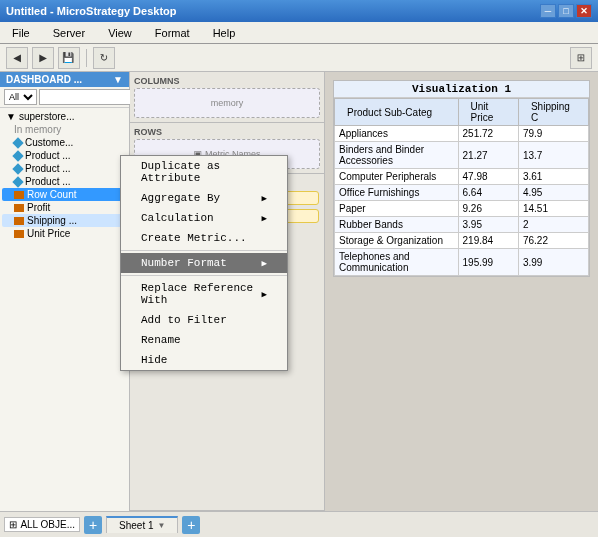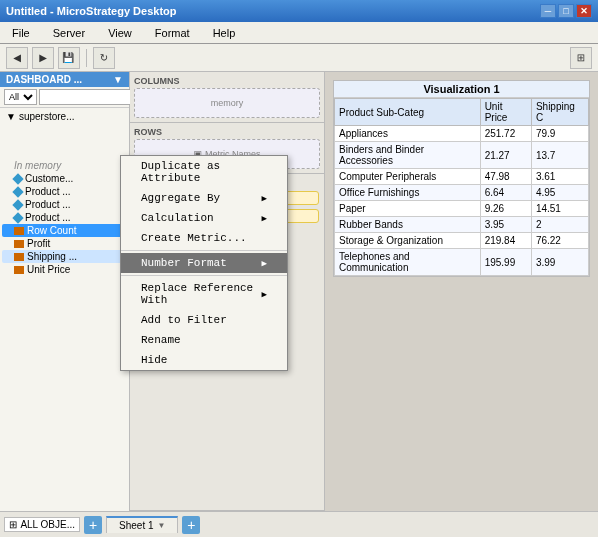--- a/index.html
+++ b/index.html
@@ -185,30 +185,31 @@
       display: flex;
       flex-direction: column;
     }
     .viz-title {
       background: #e8f0fb;
       padding: 2px 6px;
       font-size: 11px;
       text-align: center;
       border-bottom: 1px solid #ccc;
       font-weight: bold;
+      font-family: Liberation Mono, monospace;
     }
     .viz-table {
       width: 100%;
       border-collapse: collapse;
       font-size: 10px;
     }
     .viz-table th {
       background: #dce8f8;
       border: 1px solid #bbb;
-      padding: 2px 4px;
+      padding: 2px 12px;
       text-align: left;
       font-weight: normal;
     }
     .viz-table td {
       border: 1px solid #ccc;
       padding: 2px 4px;
       text-align: left;
     }
     .viz-table tr:nth-child(even) td { background: #f5f8ff; }
 
@@ -382,21 +383,21 @@
       <select class="search-dropdown">
         <option>All</option>
       </select>
       <input class="search-input" type="text" style="">
     </div>
     <div class="tree-area">
       <div class="tree-item">
         <span>▼</span>
         <span>superstore...</span>
       </div>
-      <div class="tree-item tree-indent" style="color:#888; font-style:italic;margin-top:36px;">
+      <div class="tree-item tree-indent" style="color:#888; ">
         <span>In memory</span>
       </div>
       <div class="tree-item tree-indent">
         <span class="tree-icon-diamond"></span>
         <span>Custome...</span>
       </div>
       <div class="tree-item tree-indent">
         <span class="tree-icon-diamond"></span>
         <span>Product ...</span>
       </div>

